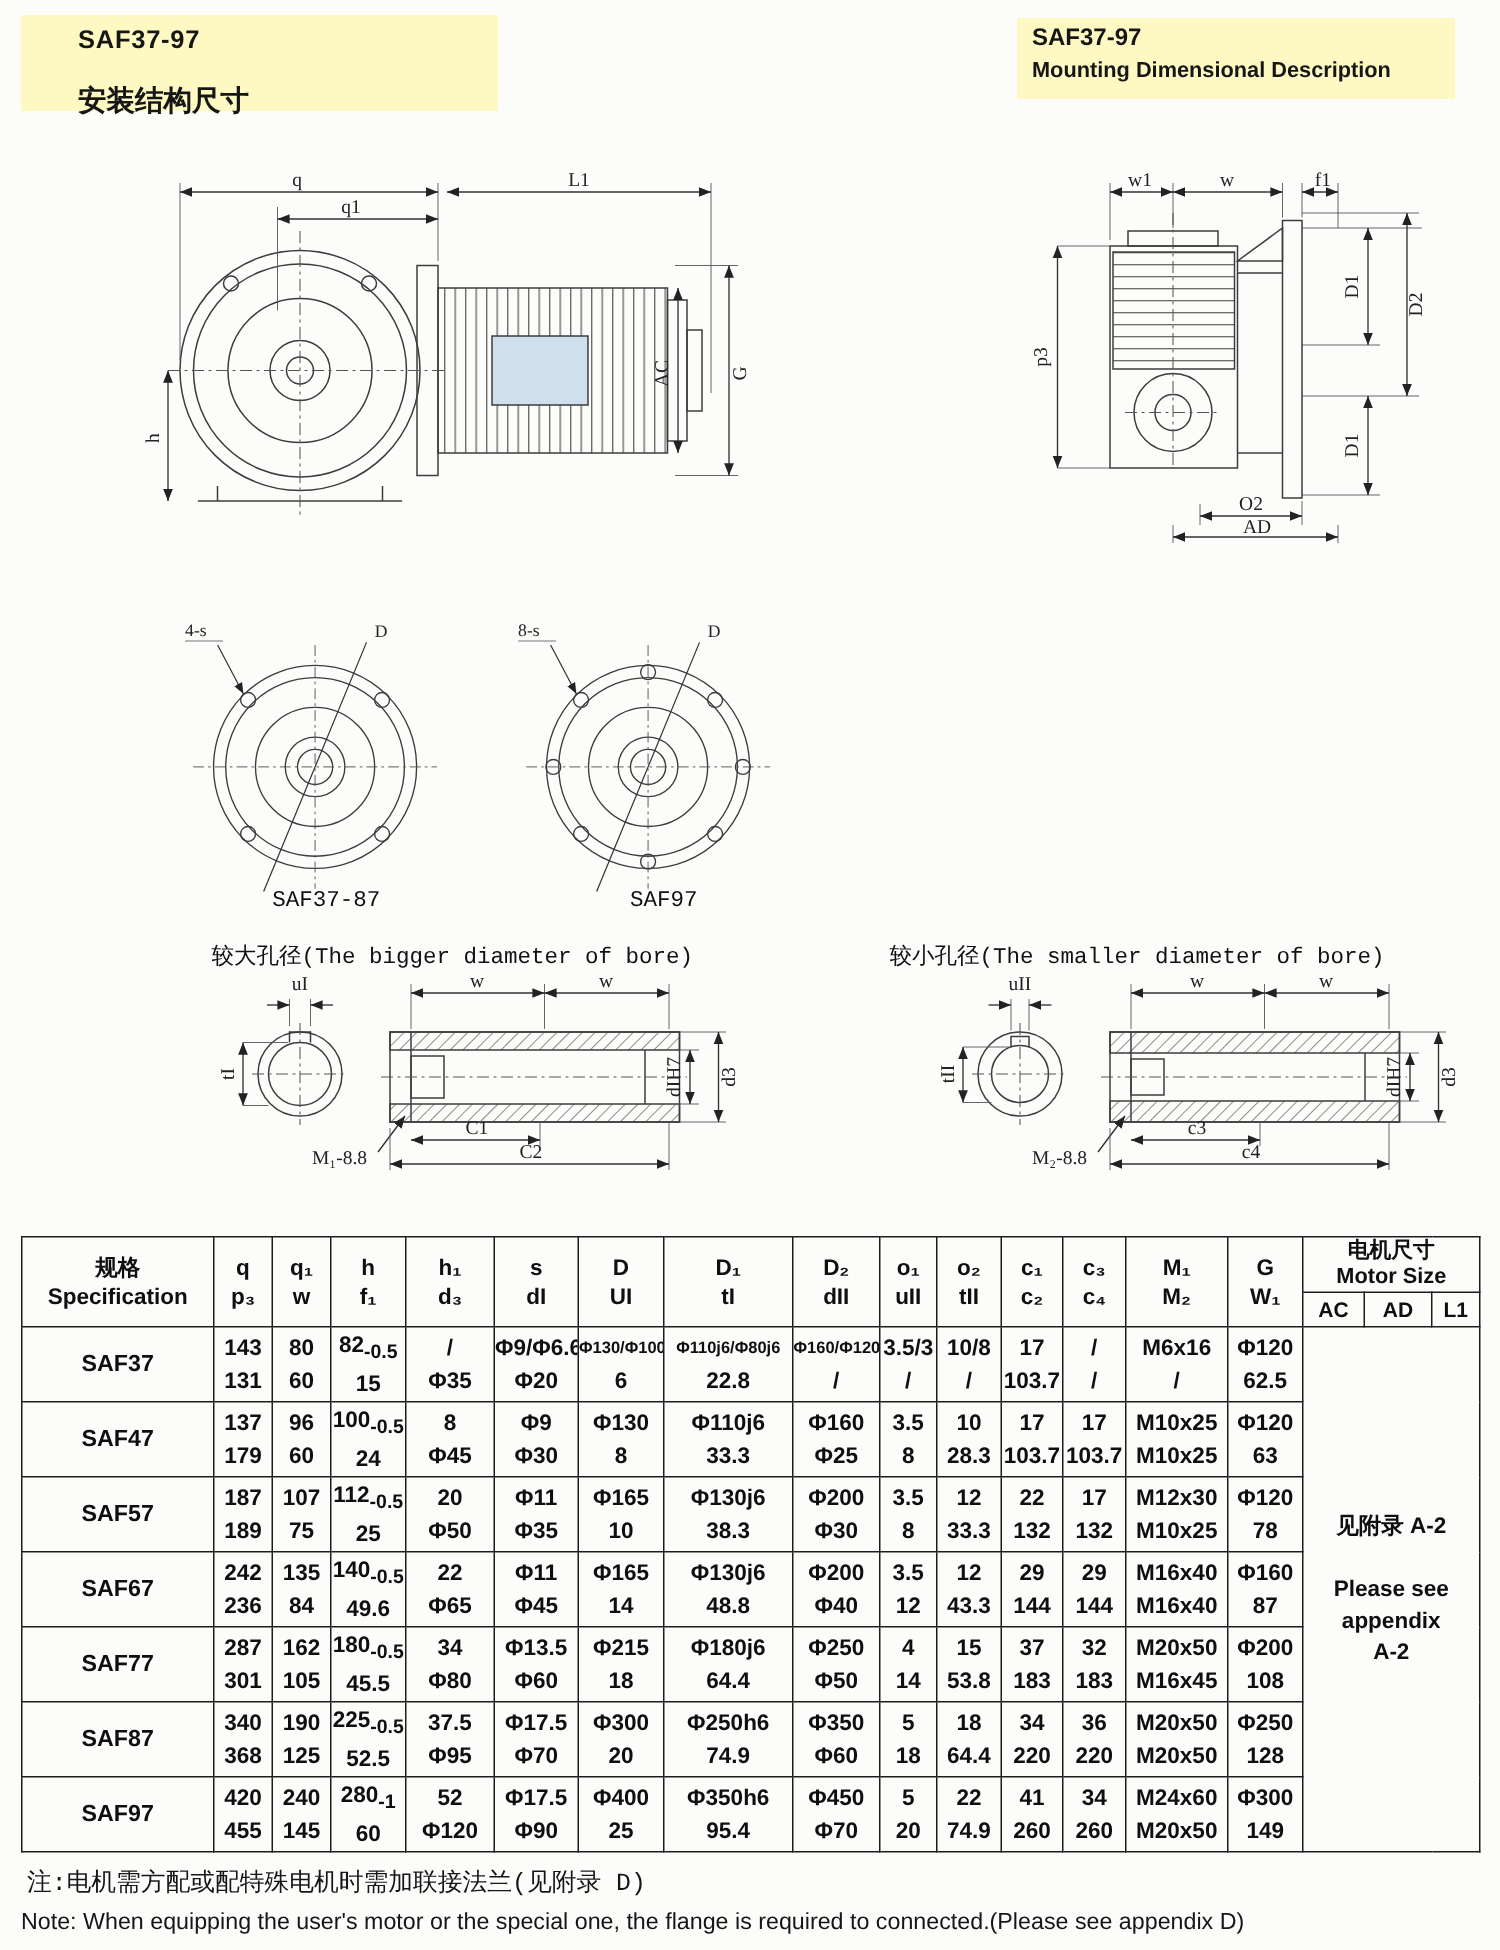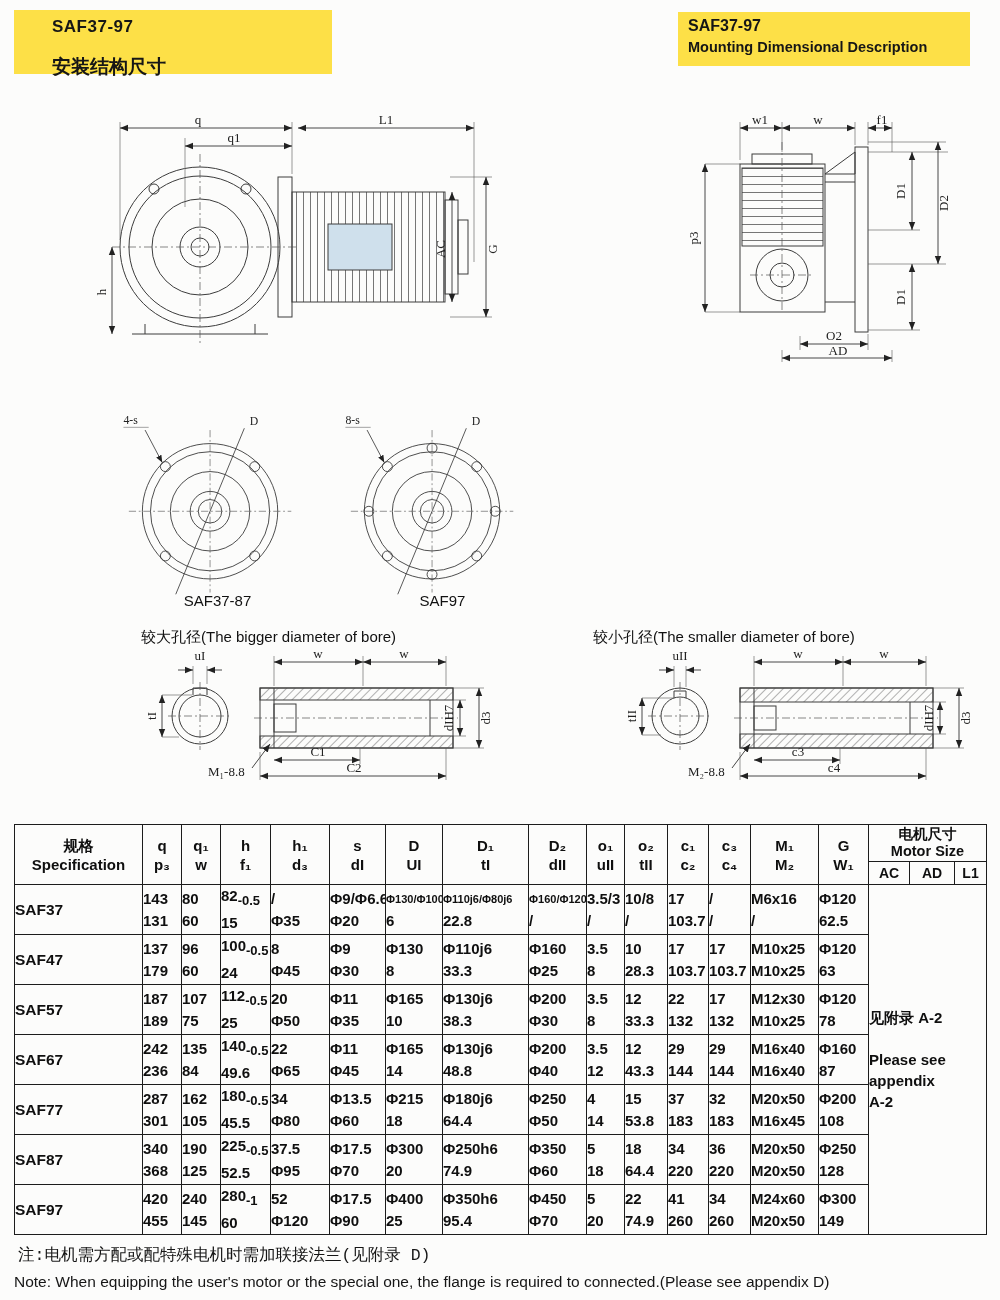--- a/index.html
+++ b/index.html
@@ -2,39 +2,39 @@
 <html><head>
 <meta charset="utf-8">
 <style>
   html,body{margin:0;padding:0}
   body{
     width:1000px;height:1300px;position:relative;
     background:#fcfcfb;color:#161616;
     font-family:"Liberation Sans",sans-serif;
   }
   .abs{position:absolute}
-  .hdr{background:#fde047;box-sizing:border-box}
+  .hdr{background:#fef9c3;box-sizing:border-box}
   .hdr-left{left:14px;top:10px;width:318px;height:64px;padding:7px 0 0 38px}
   .hdr-left .l1{font-size:17px;font-weight:bold;letter-spacing:.5px}
   .hdr-left .l2{font-size:19px;font-weight:bold;margin-top:17px}
   .hdr-right{left:678px;top:12px;width:292px;height:54px;padding:5px 0 0 10px}
   .hdr-right .l1{font-size:16px;font-weight:bold}
   .hdr-right .l2{font-size:14.5px;font-weight:bold;margin-top:4px}
   svg.drawing{position:absolute;overflow:visible}
   svg.drawing text{font-family:"Liberation Serif",serif;font-size:13px;fill:#222;stroke:none}
   svg.drawing .sh{stroke:#3c3c3c;fill:none;stroke-width:1}
   svg.drawing .cl{stroke:#555;fill:none;stroke-width:.7;stroke-dasharray:8 3 2 3}
   svg.drawing .dim{stroke:#333;fill:none;stroke-width:.9}
   svg.drawing .ext{stroke:#555;fill:none;stroke-width:.6}
-  .caption{position:absolute;font-family:Liberation Sans, sans-serif;font-size:15px;color:#111;text-align:center}
+  .caption{position:absolute;font-family:Liberation Mono, monospace;font-size:15px;color:#111;text-align:center}
   .caption.wide{text-align:left;font-size:15px}
 
   table.spec{
     position:absolute;left:14px;top:824px;width:972px;
-    border-collapse:collapse;table-layout:fixed;color:#0f0f0f;
+    border-collapse:collapse;table-layout:fixed;text-align:center;color:#0f0f0f;
   }
   table.spec th,table.spec td{border:1.6px solid #1c1c1c;padding:0;font-weight:bold;overflow:hidden}
   table.spec thead tr.r1 th{height:36px}
   table.spec thead tr.r2 th{height:22px;font-size:14px}
   table.spec thead th div{font-size:15px;line-height:19px}
   table.spec thead th.motor-h div{font-size:14.5px;line-height:17px}
   table.spec tbody td{height:49px}
   table.spec tbody td div{font-size:15px;line-height:22px;white-space:nowrap}
   table.spec tbody td div.sm{font-size:11px}
   table.spec td.specname{font-size:15.5px}

